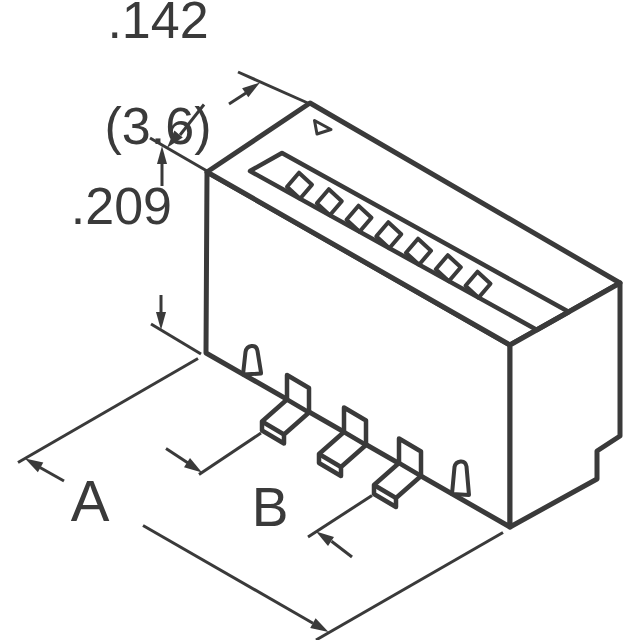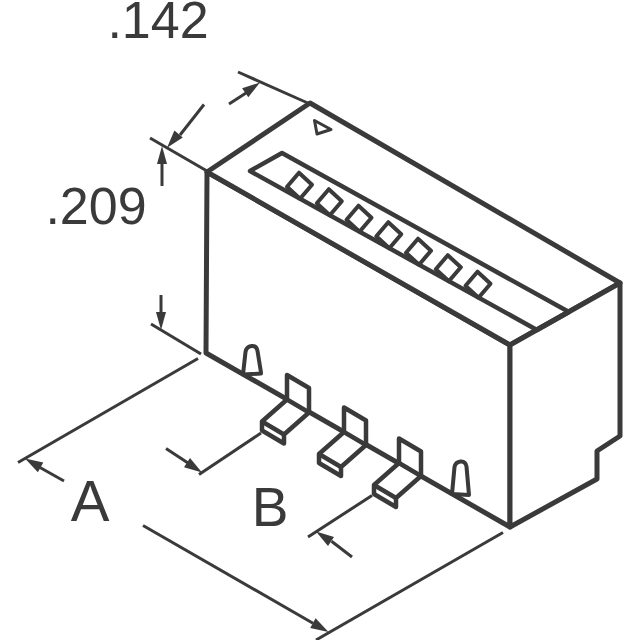--- a/index.html
+++ b/index.html
@@ -92,21 +92,21 @@
         <path d="M308,537 L372,495.5"></path>
         <path d="M166,448.5 L188,463"></path>
         <polygon fill="#3a3a3a" stroke="none" points="202,472.5 184,467.2 190,458"></polygon>
         <path d="M331.5,541.3 L352,557"></path>
         <polygon fill="#3a3a3a" stroke="none" points="316,531.6 334,536.9 328,546.1"></polygon>
       </g>
     </g>
   </svg>
 
   <div class="dimtext dim-pair" style="left:92px;top:-6px;width:132px;"><span>.142</span><br>
-       </div>
+       <span>(3.6)</span></div>
 
-  <div class="dimtext dim-pair" style="left:20px;top:180px;width:152px;"><span>.209</span><br>
+  <div class="dimtext dim-pair" style="left:20px;top:180px;width:152px;text-align:right;"><span>.209</span><br>
        </div>
 
   <div class="dimtext dim-letter" style="left:55px;top:472px;width:70px;">A</div>
 
   <div class="dimtext dim-letter" style="left:235px;top:478px;width:70px;font-size:55px;">B</div>
 </div>
 
 </body></html>

